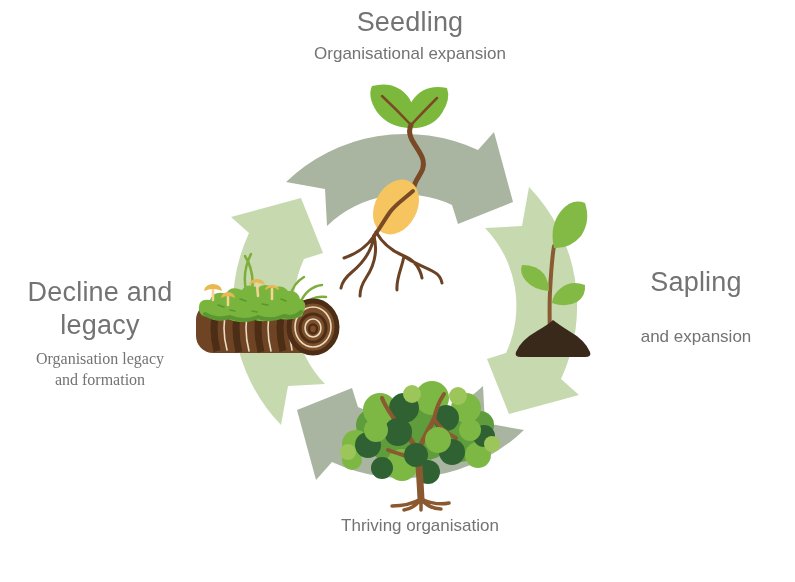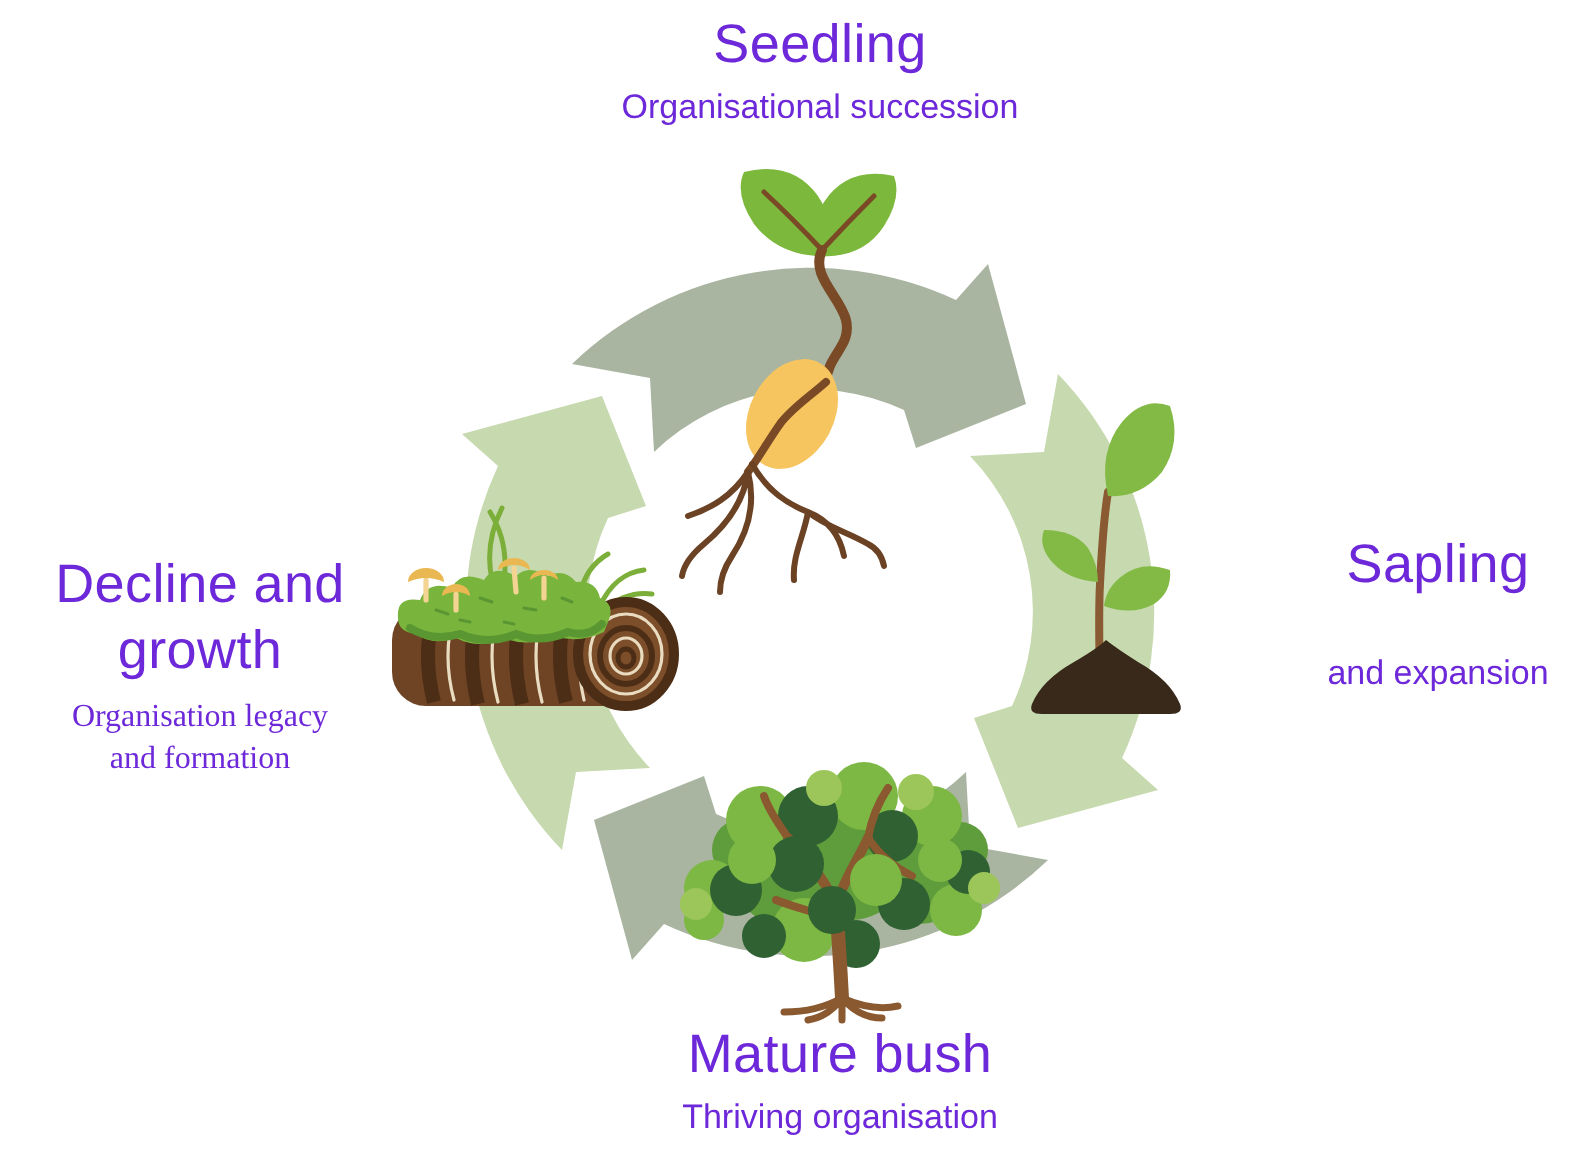--- a/index.html
+++ b/index.html
@@ -3,21 +3,21 @@
 <meta charset="utf-8">
 <style>
   html,body{margin:0;padding:0;}
   body{
     width:795px;height:582px;position:relative;overflow:hidden;
     background:#ffffff;
     font-family:"Liberation Sans", sans-serif;
   }
   #diagram-svg{position:absolute;left:0;top:0;}
   .stage-label{
-    position:absolute;text-align:center;color:#6d28d9;
+    position:absolute;text-align:center;color:#737373;
     transform:translateX(-50%);white-space:nowrap;
   }
   .stage-title{font-size:27px;line-height:33px;font-weight:500;letter-spacing:.2px;}
   .stage-sub{font-size:17px;line-height:23px;margin-top:3px;}
   .stage-label.left .stage-sub{font-size:16px;line-height:21px;margin-top:6px;font-family:Liberation Serif, serif;}
 </style>
 </head>
 <body>
 
 <svg id="diagram-svg" width="795" height="582" viewBox="0 0 795 582" xmlns="http://www.w3.org/2000/svg">
@@ -116,38 +116,37 @@
       <circle cx="416" cy="455" r="12" fill="#2f6132"></circle>
       <circle cx="438" cy="440" r="13" fill="#7db844"></circle>
       <circle cx="376" cy="430" r="12" fill="#7db844"></circle>
       <circle cx="470" cy="430" r="11" fill="#7db844"></circle>
     </g>
   </g>
 </svg>
 
 <div class="stage-label" style="left:410px;top:6px;">
   <div class="stage-title">Seedling</div>
-  <div class="stage-sub">Organisational succession</div>
+  <div class="stage-sub">Organisational expansion</div>
 </div>
 
-<div class="stage-label" style="left:719px;top:266px;text-align:center;">
+<div class="stage-label" style="left:696px;top:266px;text-align:center;">
   <div class="stage-title">Sapling</div>
   <div class="stage-sub">
     <br>
     <span>and expansion</span>
   </div>
 </div>
 
 <div class="stage-label left" style="left:100px;top:276px;">
   <div class="stage-title">
     <span>Decline and</span><br>
-    <span>growth</span>
+    <span>legacy</span>
   </div>
   <div class="stage-sub">
     <span>Organisation legacy</span><br>
     <span>and formation</span>
   </div>
 </div>
 
 <div class="stage-label" style="left:420px;top:511px;">
-  <div class="stage-title">Mature bush</div>
   <div class="stage-sub">Thriving organisation</div>
 </div>
 
 </body></html>

